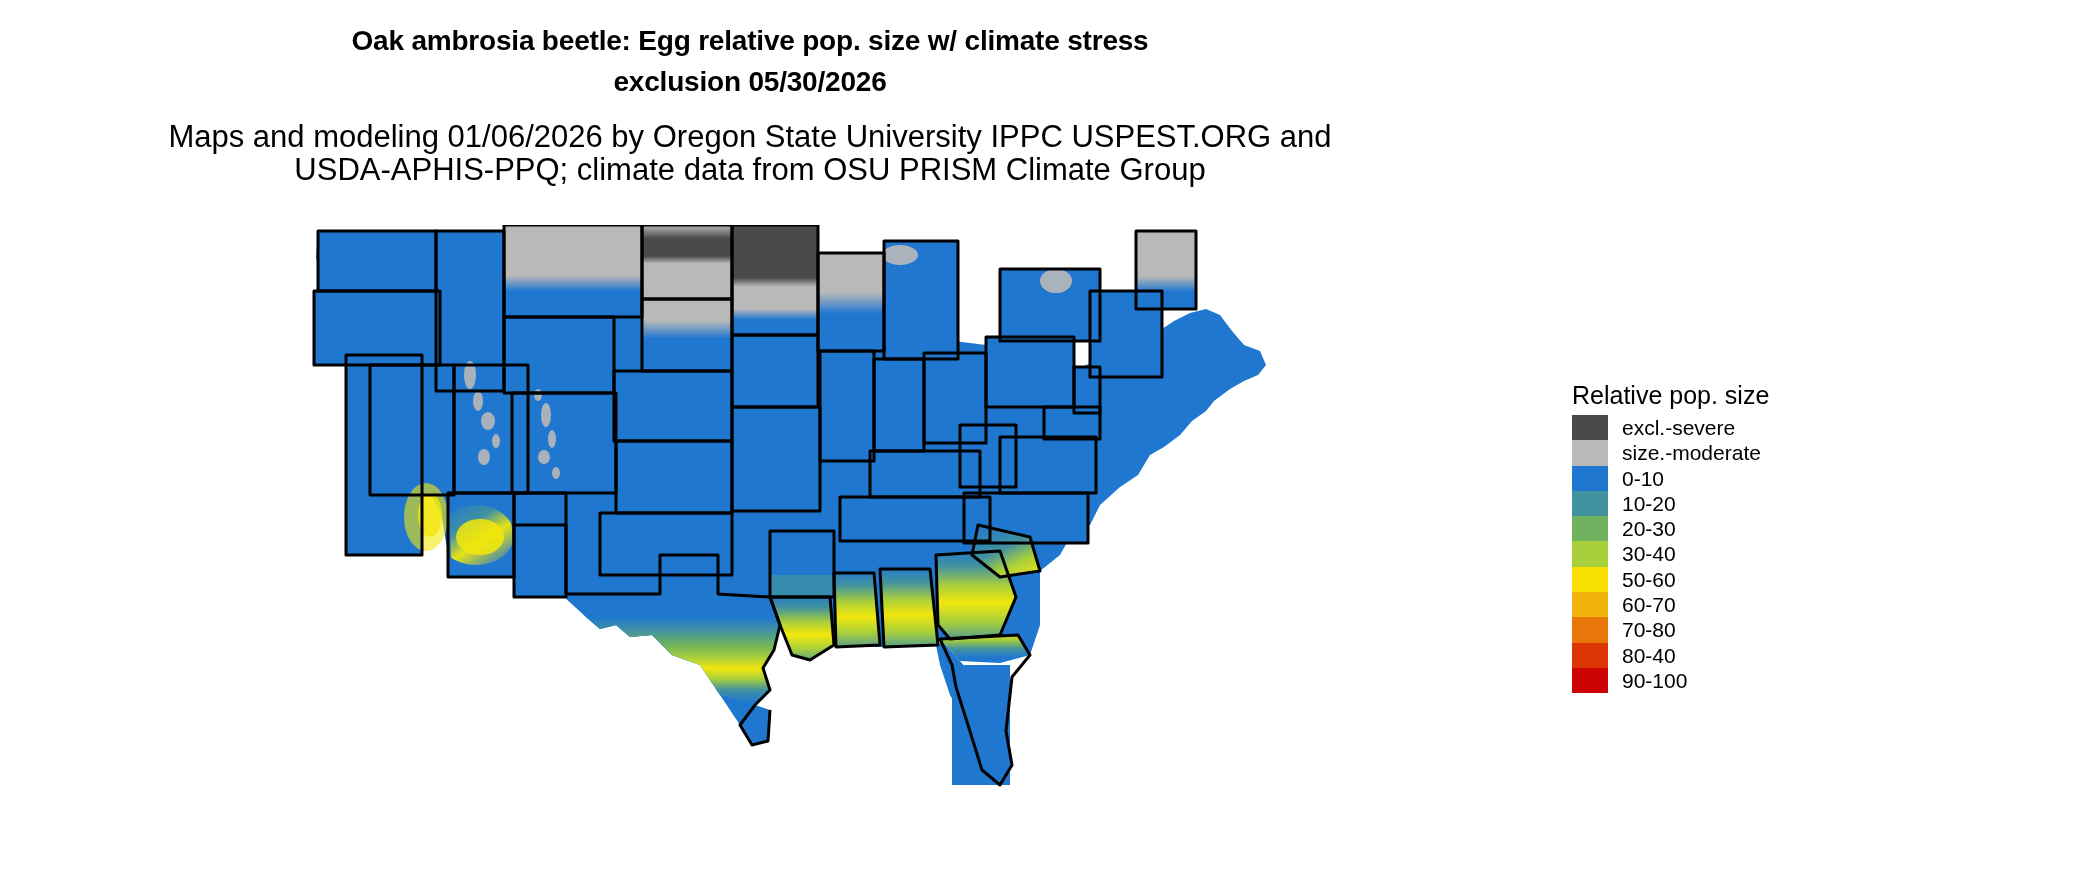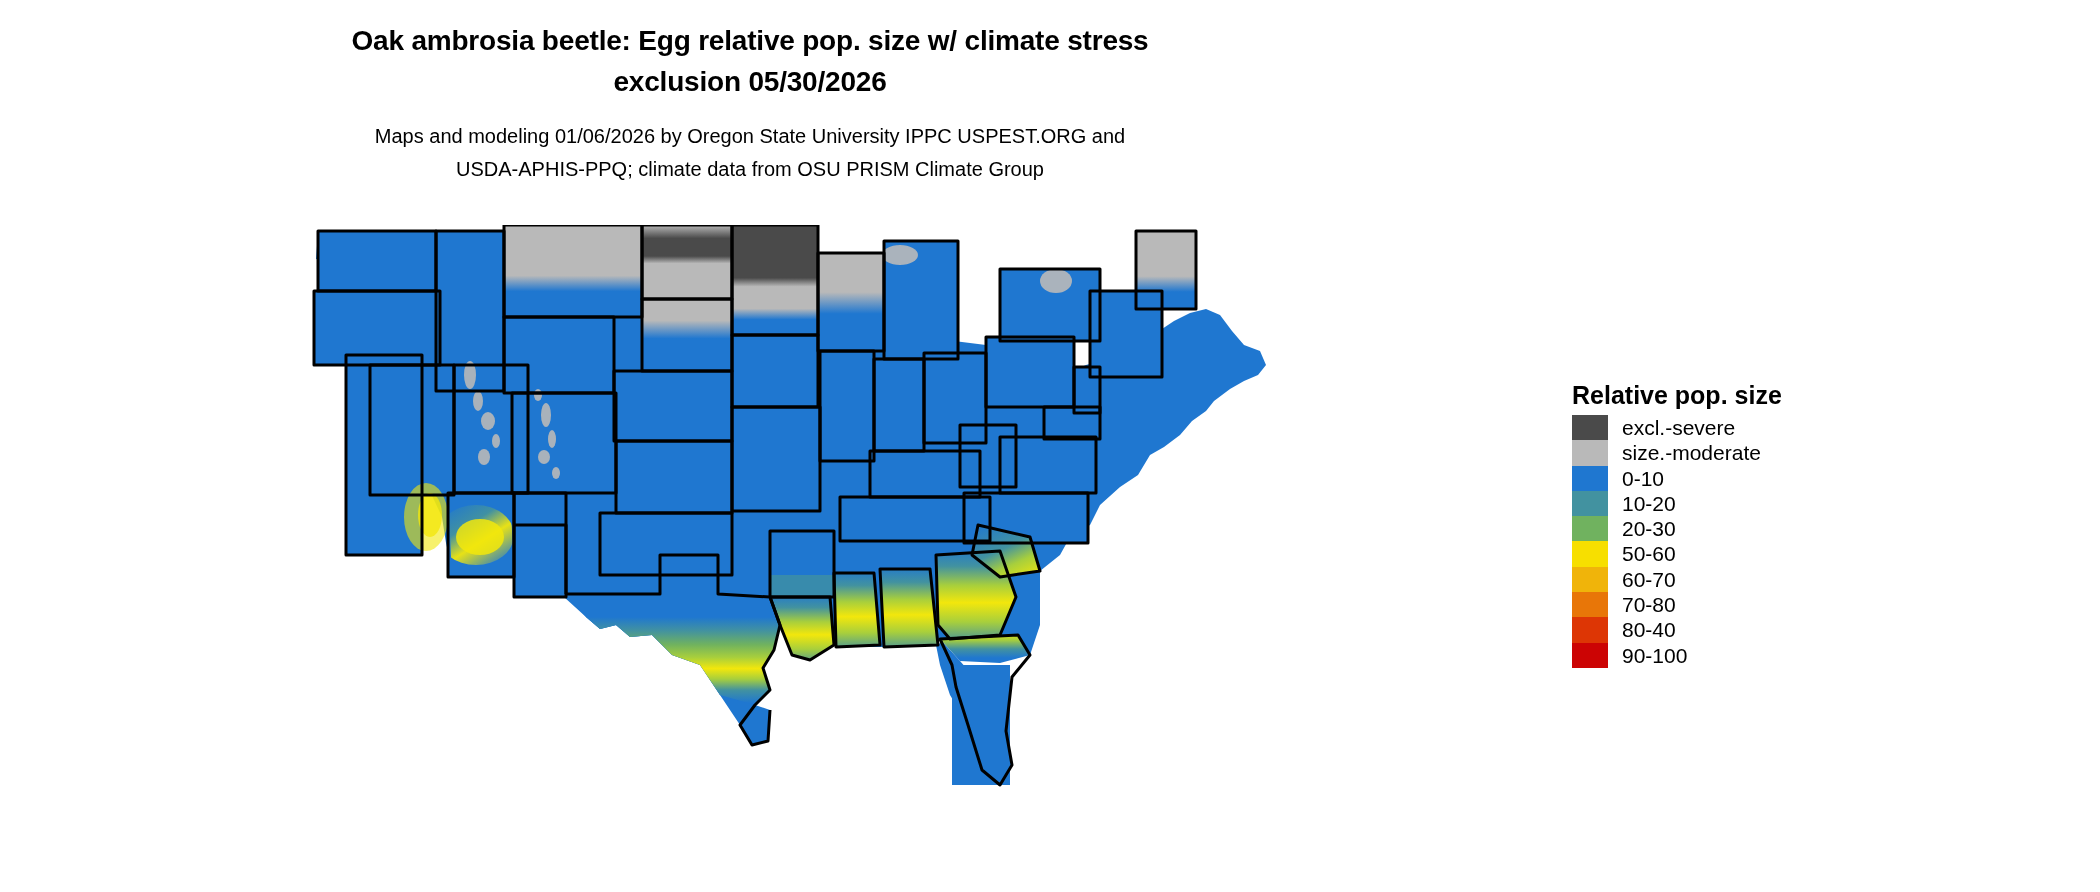--- a/index.html
+++ b/index.html
@@ -35,21 +35,21 @@
   #subtitle-block {
     position: absolute;
     left: 0;
     top: 120px;
     width: 1500px;
     text-align: center;
   }
   .map-subtitle {
     font-family: "Liberation Sans", sans-serif;
     font-weight: normal;
-    font-size: 20px;
+    font-size: 31px;
     line-height: 33px;
     white-space: pre-line;
   }
 
   
   #map-area {
     position: absolute;
     left: 300px;
     top: 225px;
     width: 1250px;
@@ -59,21 +59,21 @@
 
   
   #legend {
     position: absolute;
     left: 1572px;
     top: 380px;
     width: 380px;
   }
   #legend-title {
     font-family: "Liberation Sans", sans-serif;
-    font-weight: bold;
+    font-weight: normal;
     font-size: 25px;
     line-height: 30px;
     margin: 0 0 5px 0;
     white-space: nowrap;
   }
   .legend-row {
     display: flex;
     align-items: center;
     height: 25.3px;
   }
@@ -379,20 +379,24 @@
       </div>
       <div class="legend-row">
         <div class="legend-swatch" style="background: rgb(66, 146, 160);"></div>
         <div class="legend-label">10-20</div>
       </div>
       <div class="legend-row">
         <div class="legend-swatch" style="background: rgb(112, 178, 95);"></div>
         <div class="legend-label">20-30</div>
       </div>
       <div class="legend-row">
+        <div class="legend-swatch" style="background: rgb(168, 207, 60);"></div>
+        <div class="legend-label">30-40</div>
+      </div>
+      <div class="legend-row">
         <div class="legend-swatch" style="background: rgb(247, 223, 0);"></div>
         <div class="legend-label">50-60</div>
       </div>
       <div class="legend-row">
         <div class="legend-swatch" style="background: rgb(240, 180, 10);"></div>
         <div class="legend-label">60-70</div>
       </div>
       <div class="legend-row">
         <div class="legend-swatch" style="background: rgb(232, 118, 8);"></div>
         <div class="legend-label">70-80</div>

